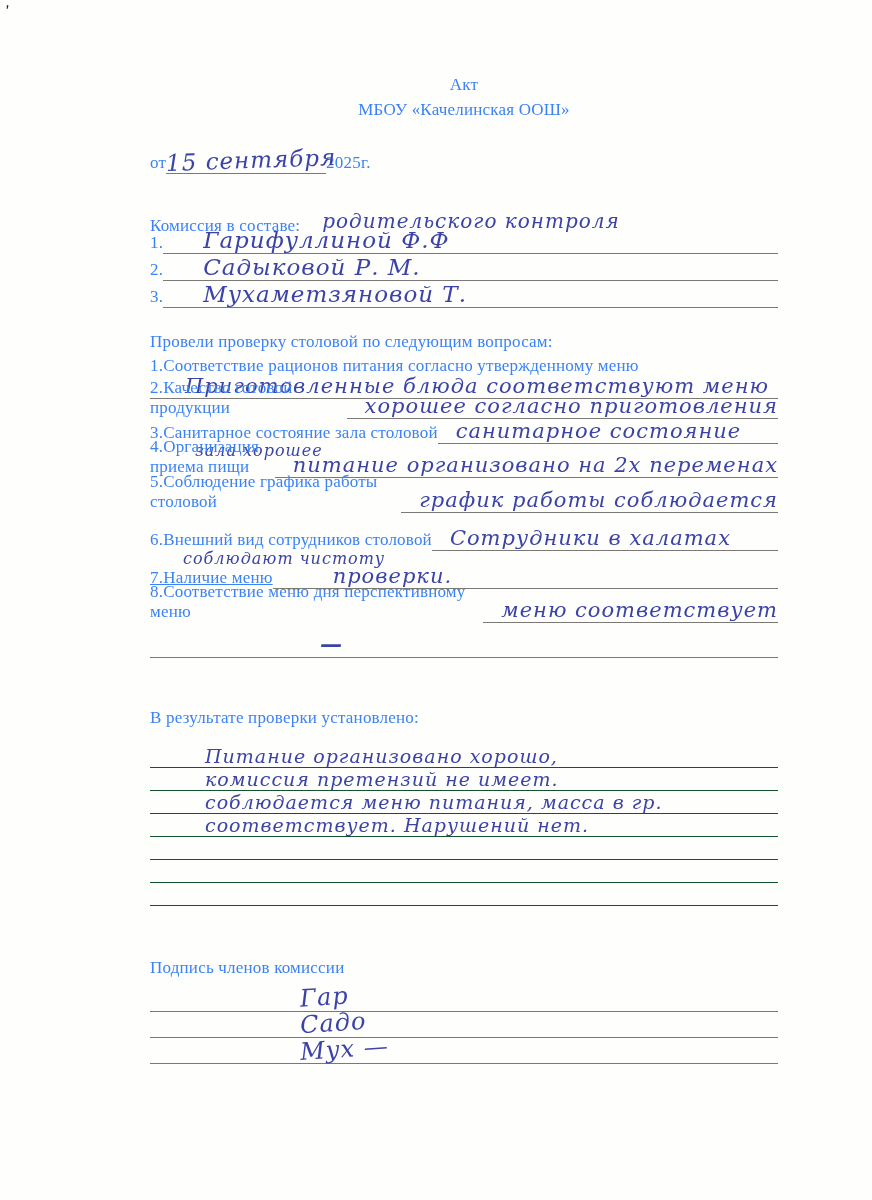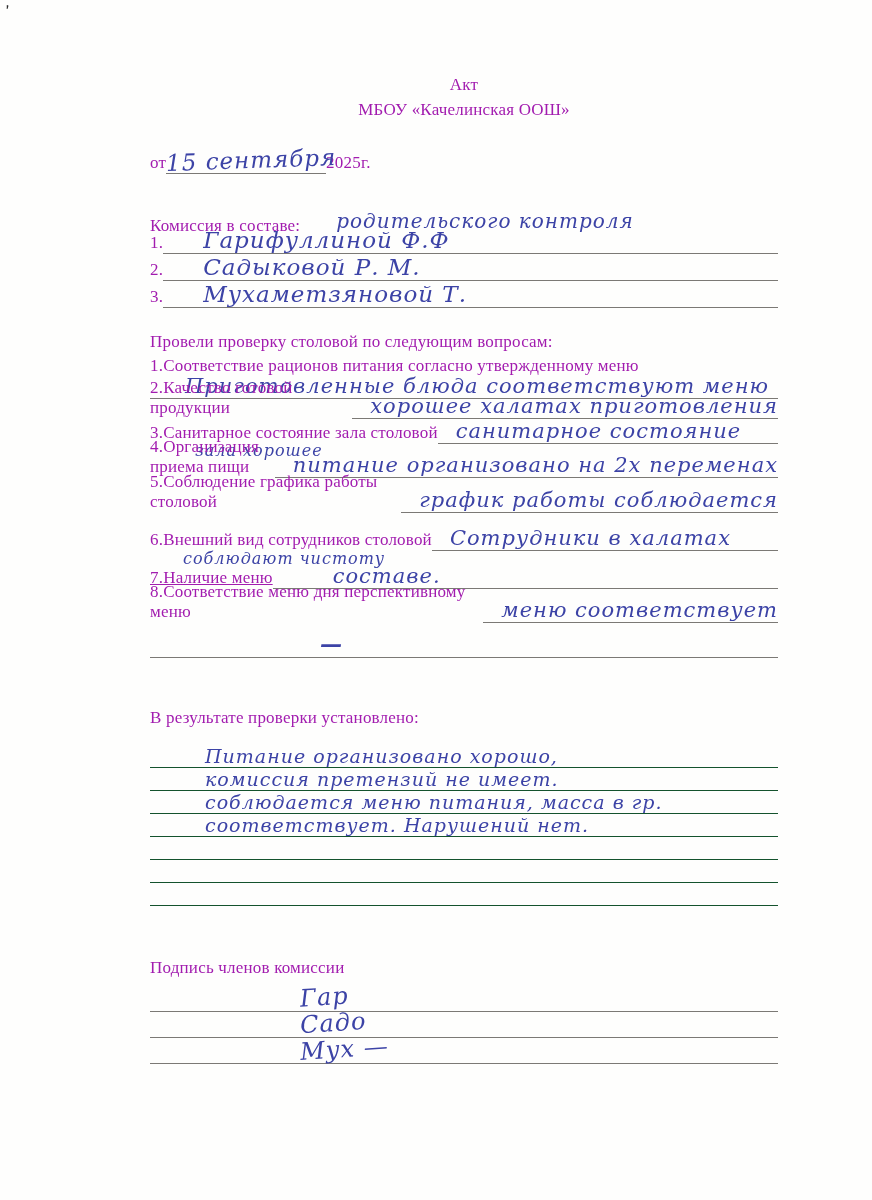--- a/index.html
+++ b/index.html
@@ -3,37 +3,37 @@
 <meta charset="utf-8">
 <style>
   * { margin:0; padding:0; box-sizing:border-box; }
   html,body { background:#ffffff; }
   .page {
     position:relative; width:872px; height:1200px;
     background:#fefefd; overflow:hidden;
     font-family:"Liberation Serif", serif; color:#3d3c3a;
   }
   .abs { position:absolute; left:150px; right:94px; }
-  .print { font-size:17px; color:#a21caf; letter-spacing:0.2px; }
+  .print { font-size:17px; color:#3b82f6; letter-spacing:0.2px; }
   .hand {
     font-family:"DejaVu Serif", serif; font-style:italic;
     color:#3c43a6; letter-spacing:1px; white-space:nowrap;
     display:inline-block;
   }
   .row { display:flex; align-items:flex-end; }
   .fill { flex:1 1 auto; border-bottom:1px solid #7b7975; }
   .header { text-align:center; line-height:25px; }
   .artifact {
     position:absolute; left:6px; top:2px; font-size:15px; color:#2c2c2c;
     font-family:"DejaVu Sans", sans-serif; transform:rotate(-12deg);
   }
   .date-row { height:28px; }
   .date-fill { width:160px; border-bottom:1px solid #7b7975; text-align:center; }
   .date-hand { font-size:23px; transform:rotate(-2deg); }
-  .note-hand { font-size:20px; margin-left:36px; padding-bottom:3px; }
+  .note-hand { font-size:20px; margin-left:22px; padding-bottom:3px; }
   .member-row { height:26px; }
   .member-num { padding-bottom:1px; }
   .member-name { font-size:23px; margin-left:40px; }
   .label-row { height:22px; display:flex; align-items:flex-end; }
   .item-row { height:26px; }
   .ans { font-size:21px; margin-left:18px; }
   .ans-line { height:29px; }
   .ans-indent { margin-left:35px; }
   .cont-row { height:19px; }
   .cont { font-size:16px; }
@@ -84,21 +84,21 @@
 
   <div class="abs label-row" style="top:354px;">
     <span class="print">1.Соответствие рационов питания согласно утвержденному меню</span>
   </div>
   <div class="abs row ans-line" style="top:370px;">
     <span class="fill"><span class="hand ans ans-indent">Приготовленные блюда соответствуют меню</span></span>
   </div>
 
   <div class="abs row item-row" style="top:393px;">
     <span class="print" style="padding-bottom:1px;">2.Качество готовой продукции</span>
-    <span class="fill"><span class="hand ans">хорошее халатах приготовления</span></span>
+    <span class="fill"><span class="hand ans">хорошее согласно приготовления</span></span>
   </div>
 
   <div class="abs row item-row" style="top:418px;">
     <span class="print" style="padding-bottom:1px;">3.Санитарное состояние зала столовой</span>
     <span class="fill"><span class="hand ans">санитарное состояние</span></span>
   </div>
   <div class="abs cont-row" style="top:441px; padding-left:45px;">
     <span class="hand cont">зала хорошее</span>
   </div>
 
@@ -115,21 +115,21 @@
   <div class="abs row item-row" style="top:525px;">
     <span class="print" style="padding-bottom:1px;">6.Внешний вид сотрудников столовой</span>
     <span class="fill"><span class="hand ans">Сотрудники в халатах</span></span>
   </div>
   <div class="abs cont-row" style="top:549px; padding-left:33px;">
     <span class="hand cont">соблюдают чистоту</span>
   </div>
 
   <div class="abs row item-row" style="top:563px;">
     <span class="print" style="padding-bottom:1px;text-decoration:underline;">7.Наличие меню</span>
-    <span class="fill"><span class="hand ans" style="margin-left:60px;">составе.</span></span>
+    <span class="fill"><span class="hand ans" style="margin-left:60px;">проверки.</span></span>
   </div>
 
   <div class="abs row item-row" style="top:597px;">
     <span class="print" style="padding-bottom:1px;">8.Соответствие меню дня перспективному меню</span>
     <span class="fill"><span class="hand ans">меню соответствует</span></span>
   </div>
 
   <div class="abs row item-row" style="top:632px;">
     <span class="fill"><span class="hand dash-ans">—</span></span>
   </div>

